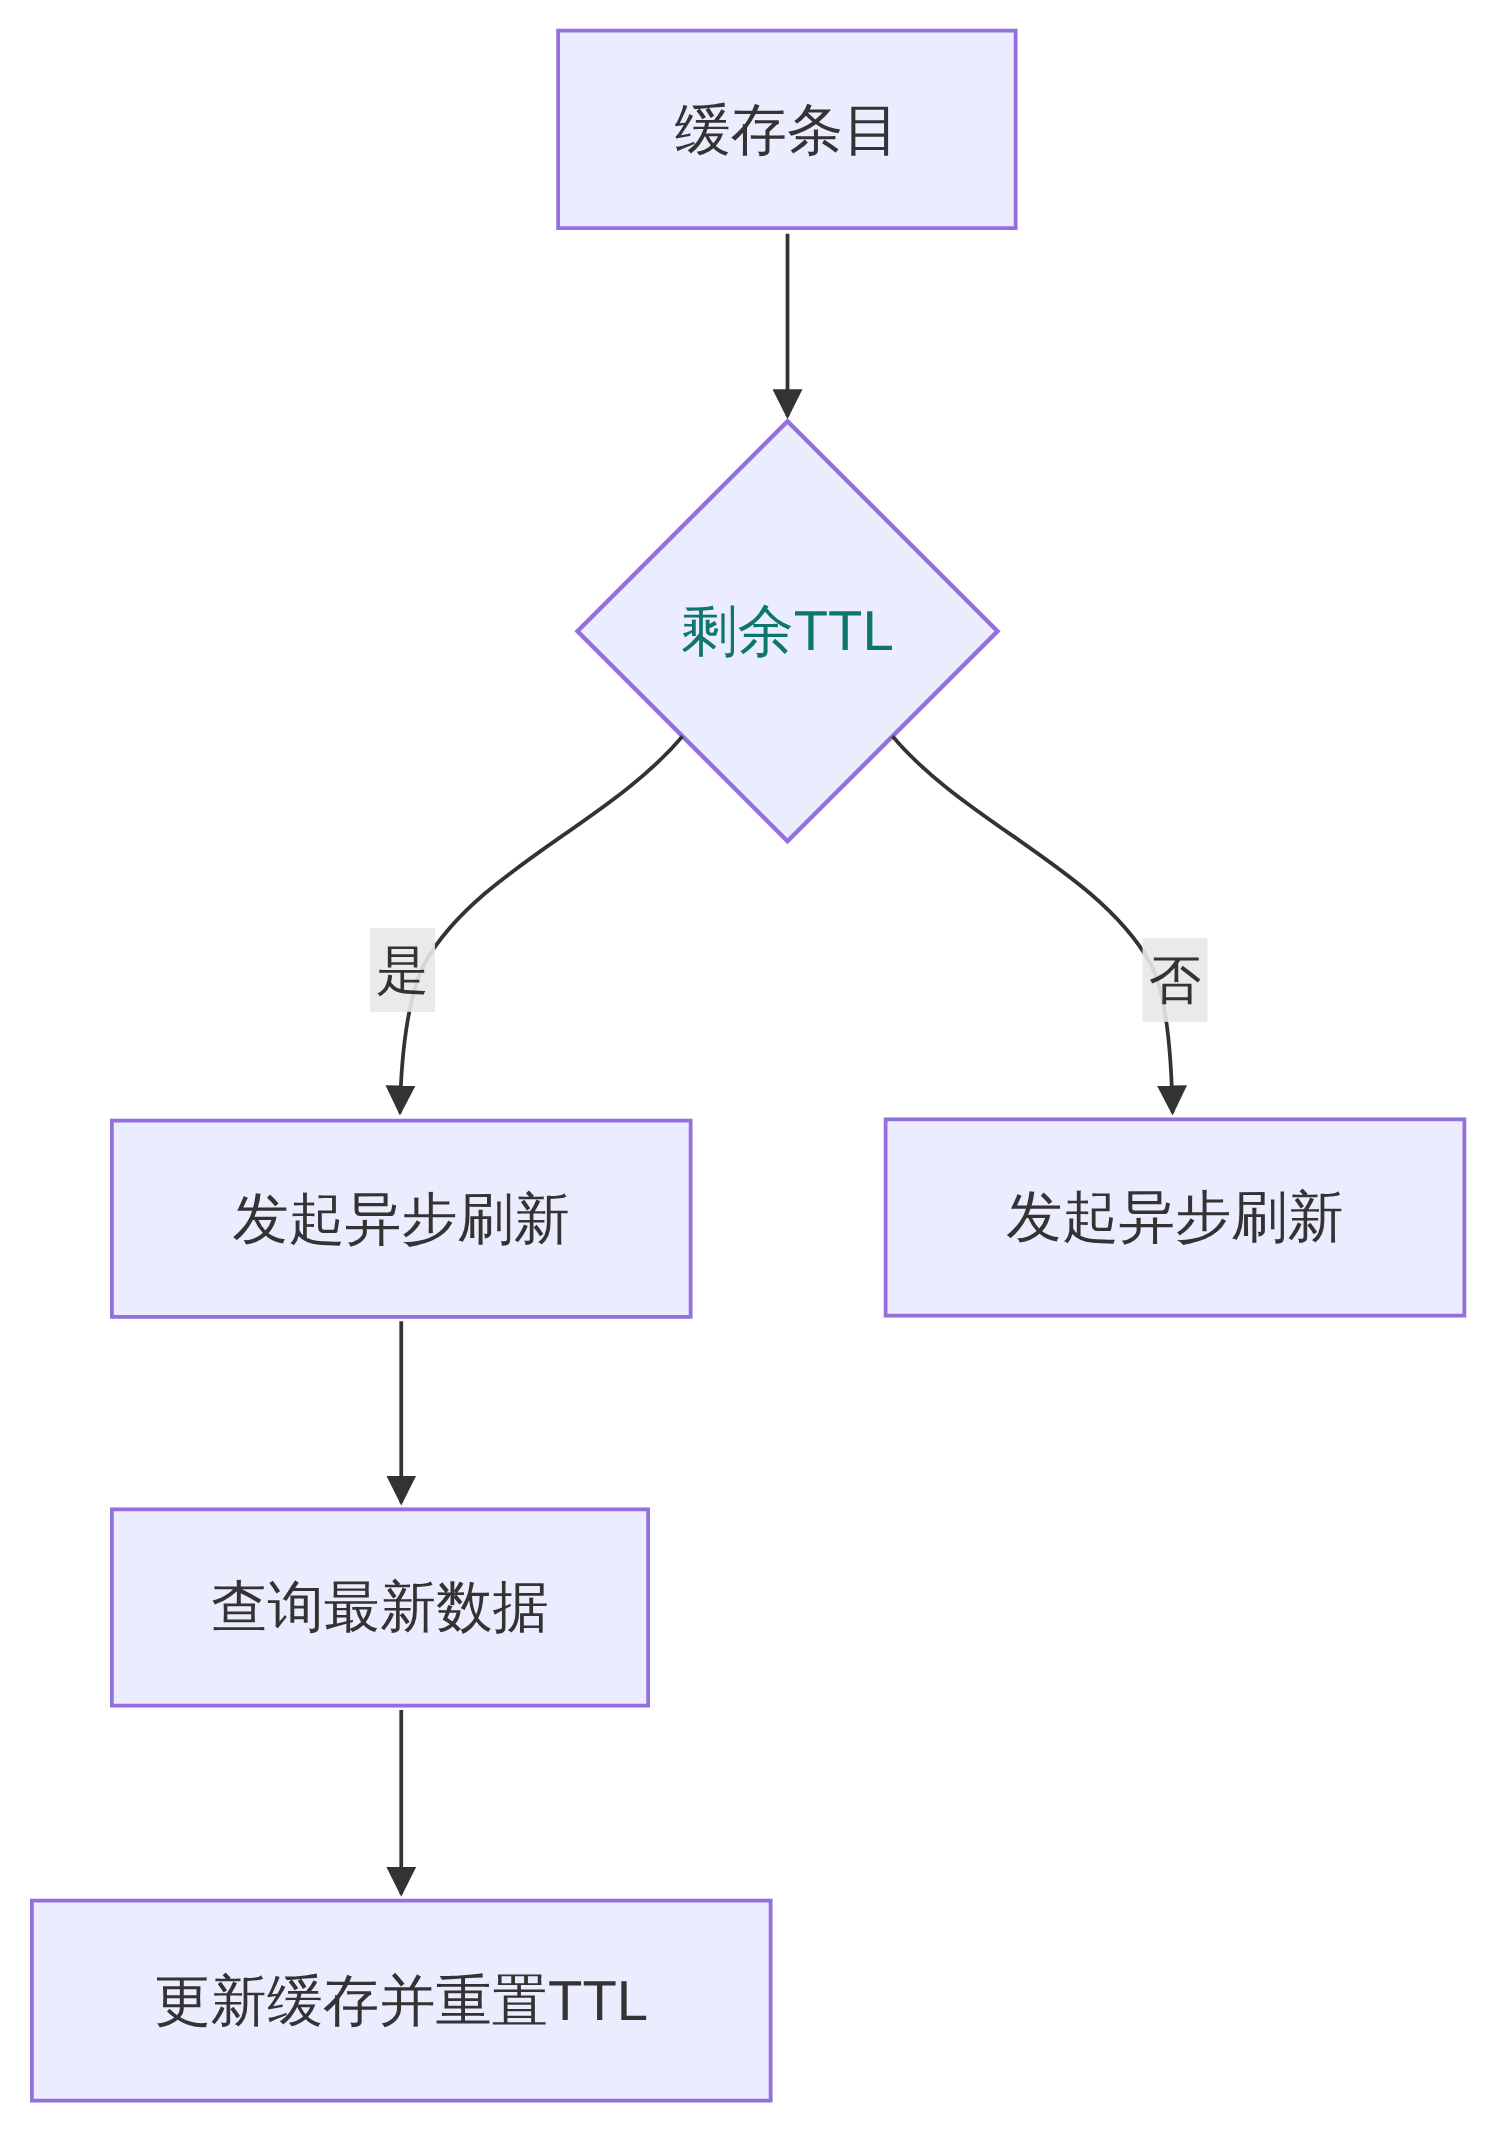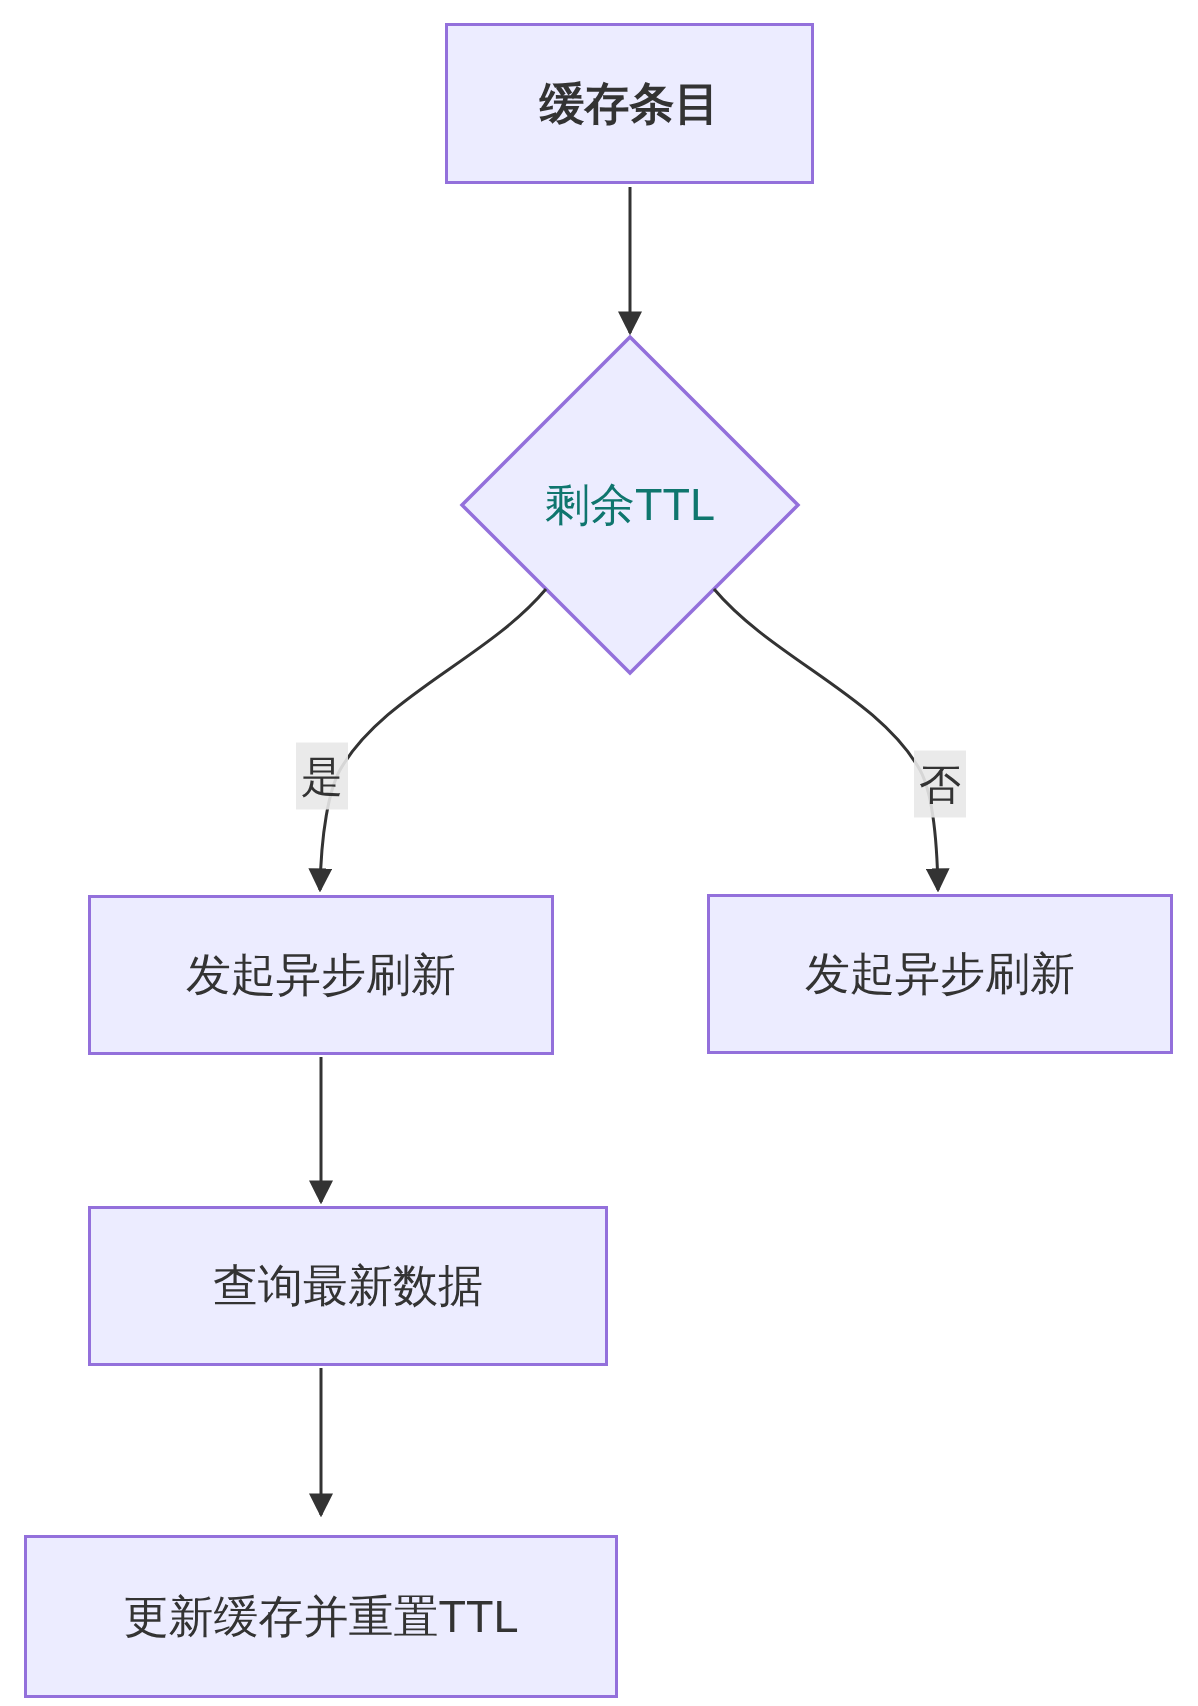--- a/index.html
+++ b/index.html
@@ -60,25 +60,25 @@
     background: rgba(232, 232, 232, 0.9);
     color: #333333;
     font-size: 42px;
     line-height: 1.5;
     padding: 2px 5px;
     white-space: nowrap;
   }
   #edge-label-yes { left: 322px; top: 776px; }
   #edge-label-no  { left: 940px; top: 784px; }
 
-  #node-cache-entry    { left: 445px; top: 23px;   width: 369px; height: 161px; font-weight: bold; }
+  #node-cache-entry    { left: 445px; top: 23px;   width: 369px; height: 161px; }
   #node-async-refresh  { left: 88px;  top: 895px;  width: 466px; height: 160px; align-items: center; }
   #node-normal-request { left: 707px; top: 894px;  width: 466px; height: 160px; }
-  #node-query-latest   { left: 88px;  top: 1206px; width: 520px; height: 160px; }
-  #node-update-cache   { left: 24px;  top: 1519px; width: 594px; height: 163px; margin-top: 16px; }
+  #node-query-latest   { left: 88px;  top: 1206px; width: 432px; height: 160px; }
+  #node-update-cache   { left: 24px;  top: 1519px; width: 594px; height: 163px; }
 </style>
 </head>
 <body>
 
 <div id="canvas">
 
   <svg id="edges-svg" viewBox="0 0 1198 1706" xmlns="http://www.w3.org/2000/svg">
     <defs>
       <marker id="arrowhead" viewBox="0 0 10 10" refX="9" refY="5" markerWidth="24" markerHeight="24" markerUnits="userSpaceOnUse" orient="auto">
         <path d="M 0 0 L 10 5 L 0 10 z" fill="#333333"></path>

